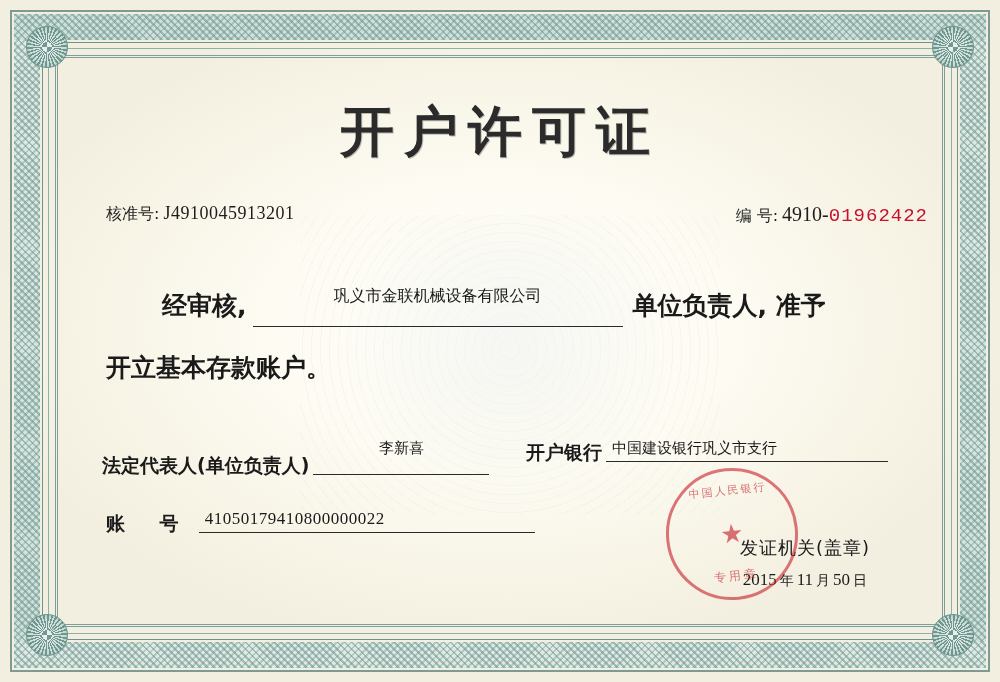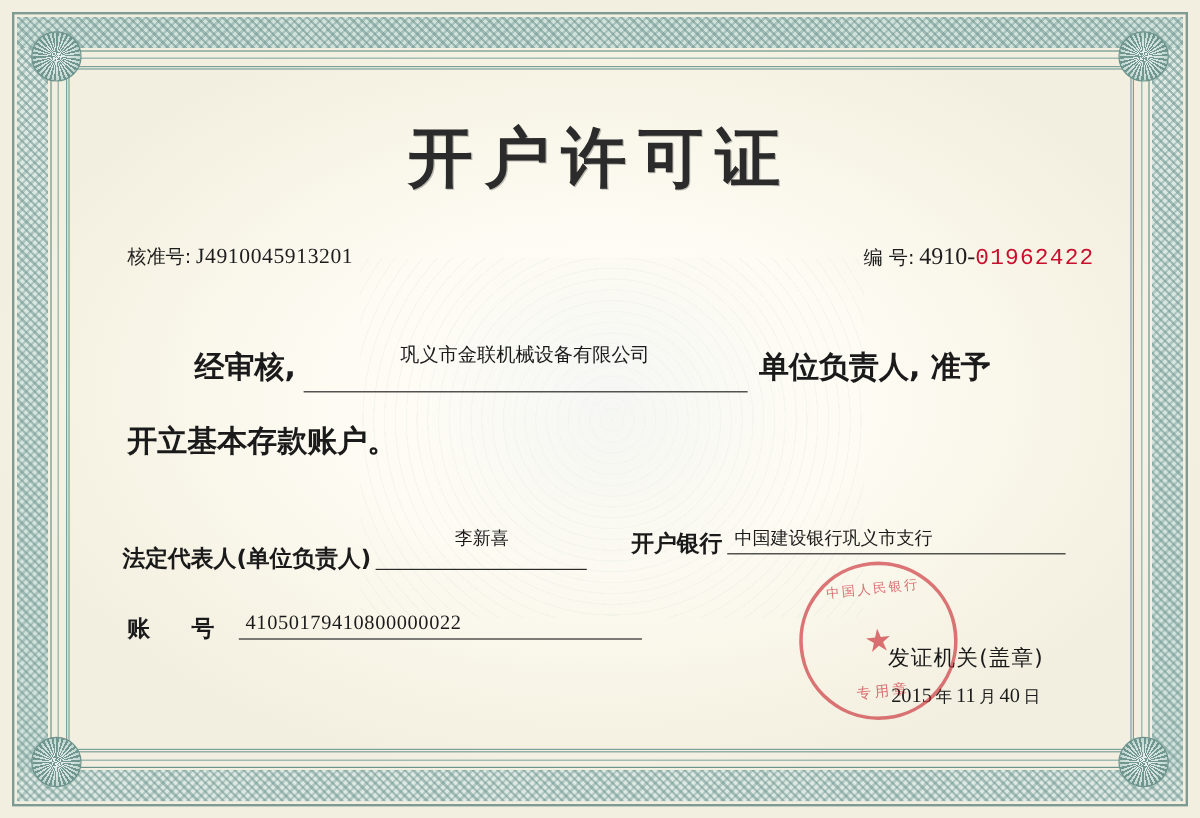--- a/index.html
+++ b/index.html
@@ -121,21 +121,21 @@
   }
   .approve-no .lbl { font-family: "DejaVu Sans", sans-serif; font-size: 16px; }
   .approve-no .val {
     font-family: "Liberation Serif", serif;
     font-size: 18px;
     letter-spacing: 0.5px;
     margin-left: 4px;
   }
   .serial {
     position: absolute;
-    right: 18px;
+    right: 2px;
     top: 0;
     white-space: nowrap;
     text-align: center;
   }
   .serial .lbl { font-family: "DejaVu Sans", sans-serif; font-size: 16px; }
   .serial .prefix { font-family: "Liberation Serif", serif; font-size: 20px; margin-left: 4px; }
   .serial .val {
     font-family: "Liberation Mono", monospace;
     font-size: 19px;
     color: #c8102e;
@@ -339,21 +339,21 @@
     <div class="row-account">
       <div class="acct-group">
         <span class="lbl acct-label">账 号</span>
         <span class="blank blank-acct">41050179410800000022</span>
       </div>
     </div>
 
     <div class="issuer">
       <div class="issuer-line">发证机关(盖章)</div>
       <div class="issue-date">
-        <span class="num">2015</span><span class="cn">年</span><span class="num">11</span><span class="cn">月</span><span class="num">40</span><span class="cn">日</span>
+        <span class="num">2015</span><span class="cn">年</span><span class="num">11</span><span class="cn">月</span><span class="num">50</span><span class="cn">日</span>
       </div>
     </div>
 
     <div class="seal">
       <div class="seal-top">中国人民银行</div>
       <div class="seal-star">★</div>
       <div class="seal-bottom">专用章</div>
     </div>
 
   </div>

